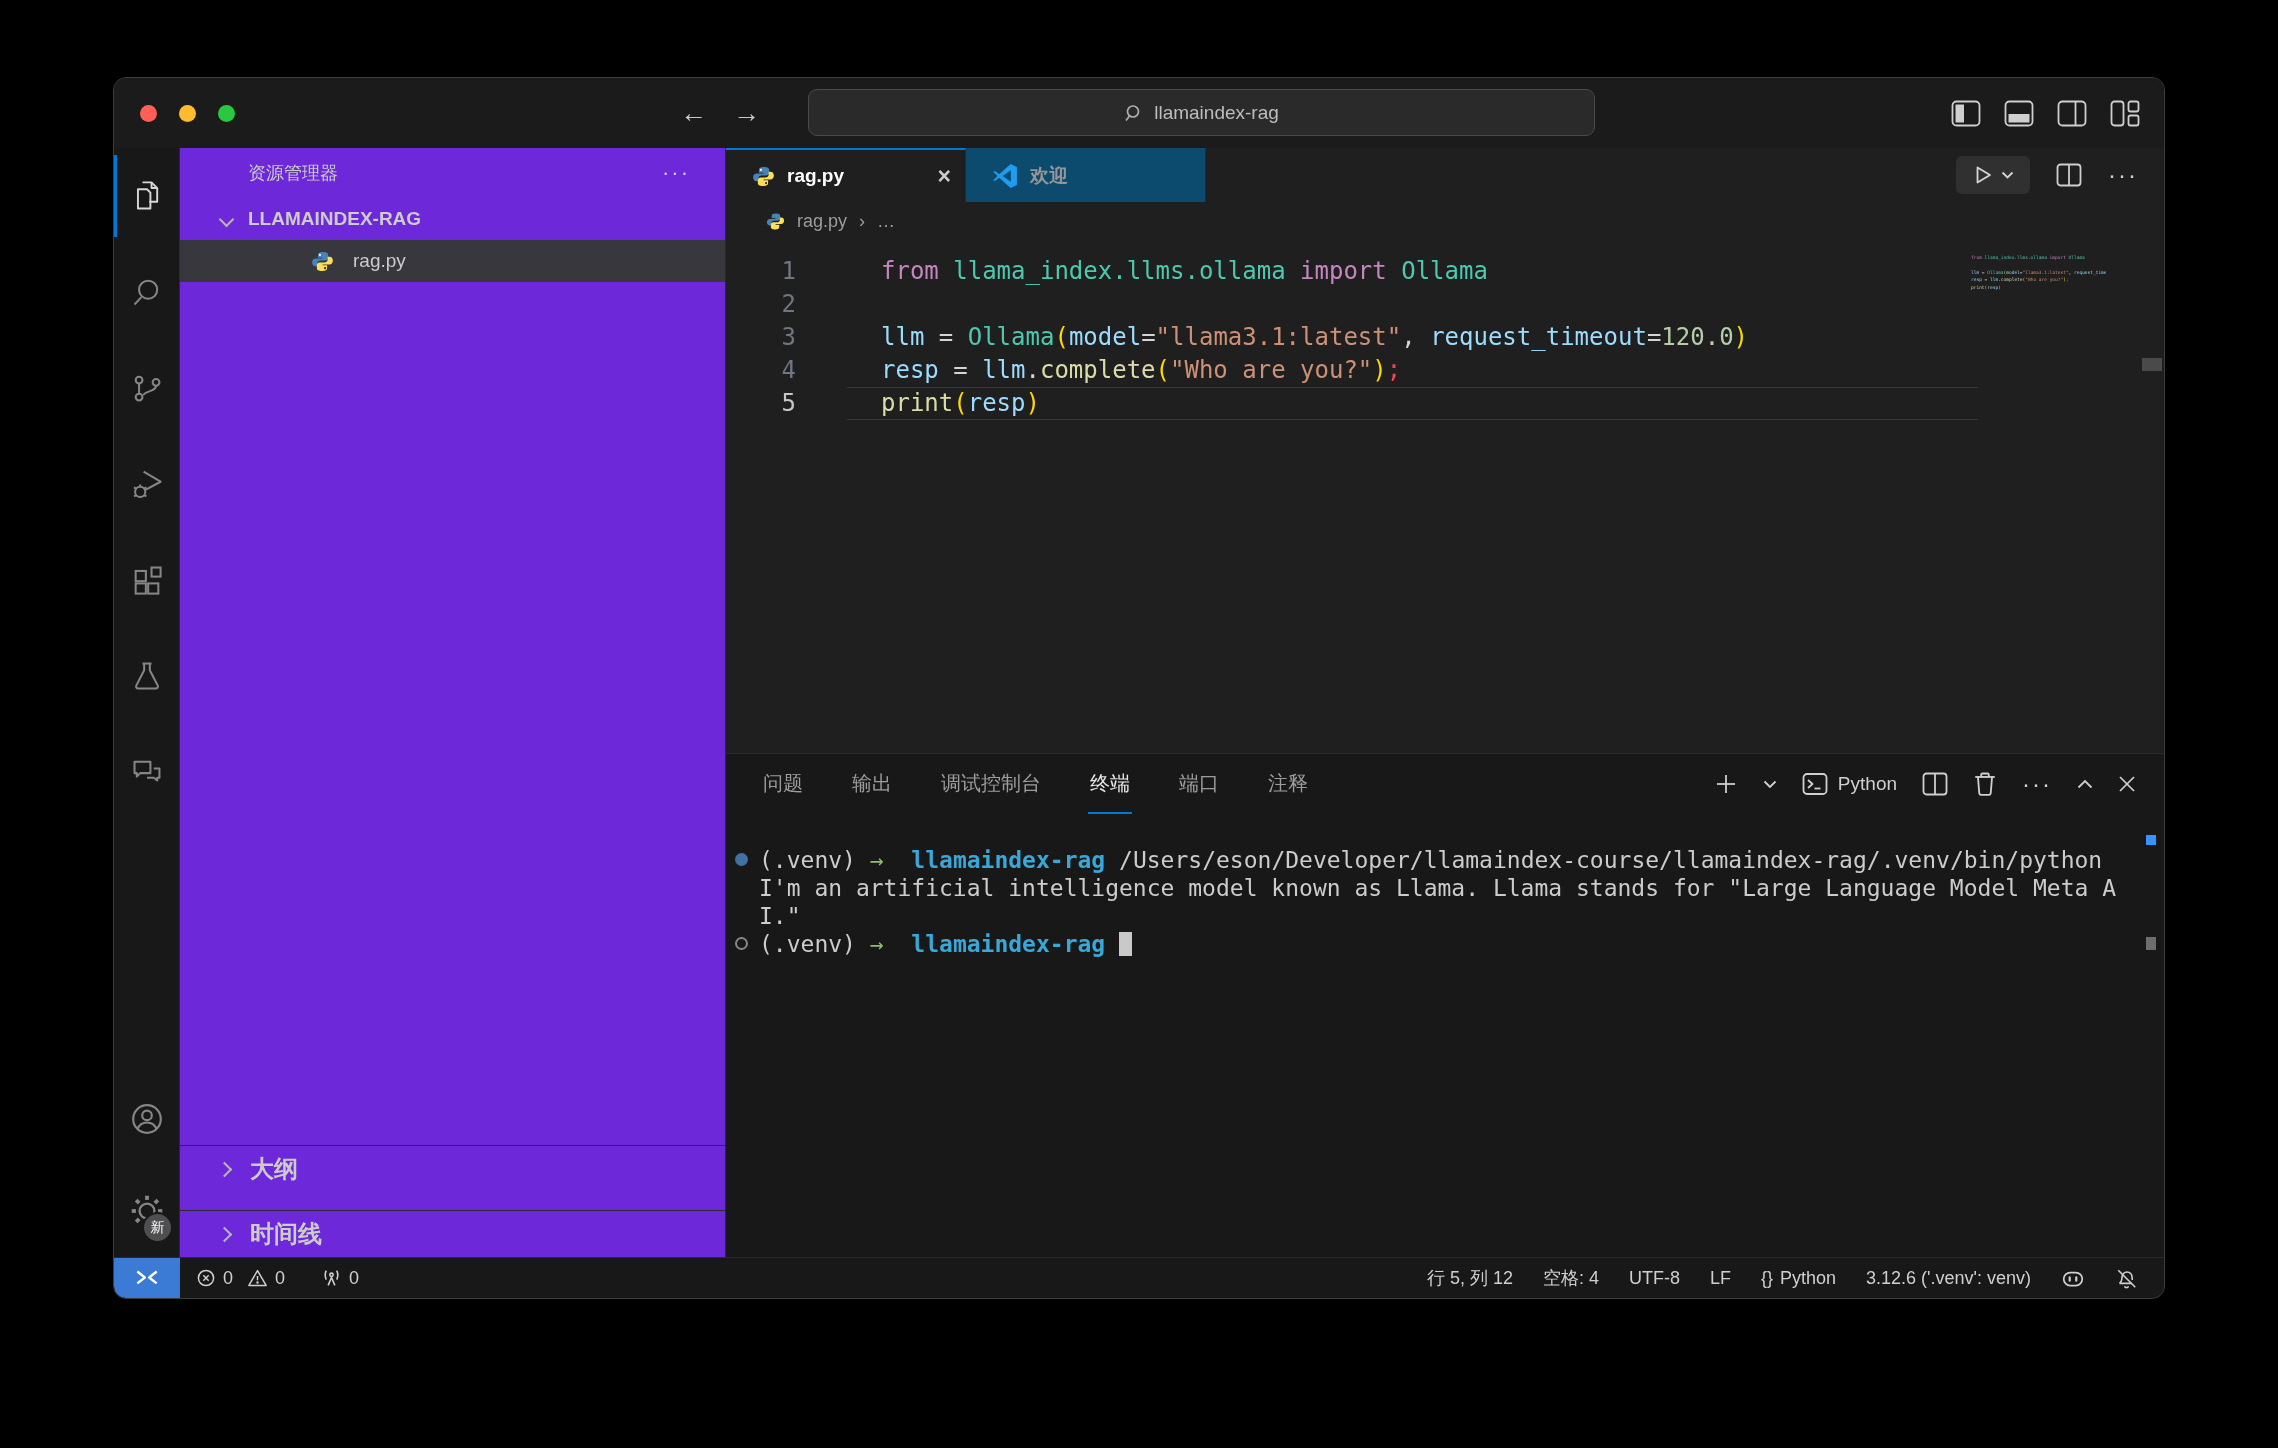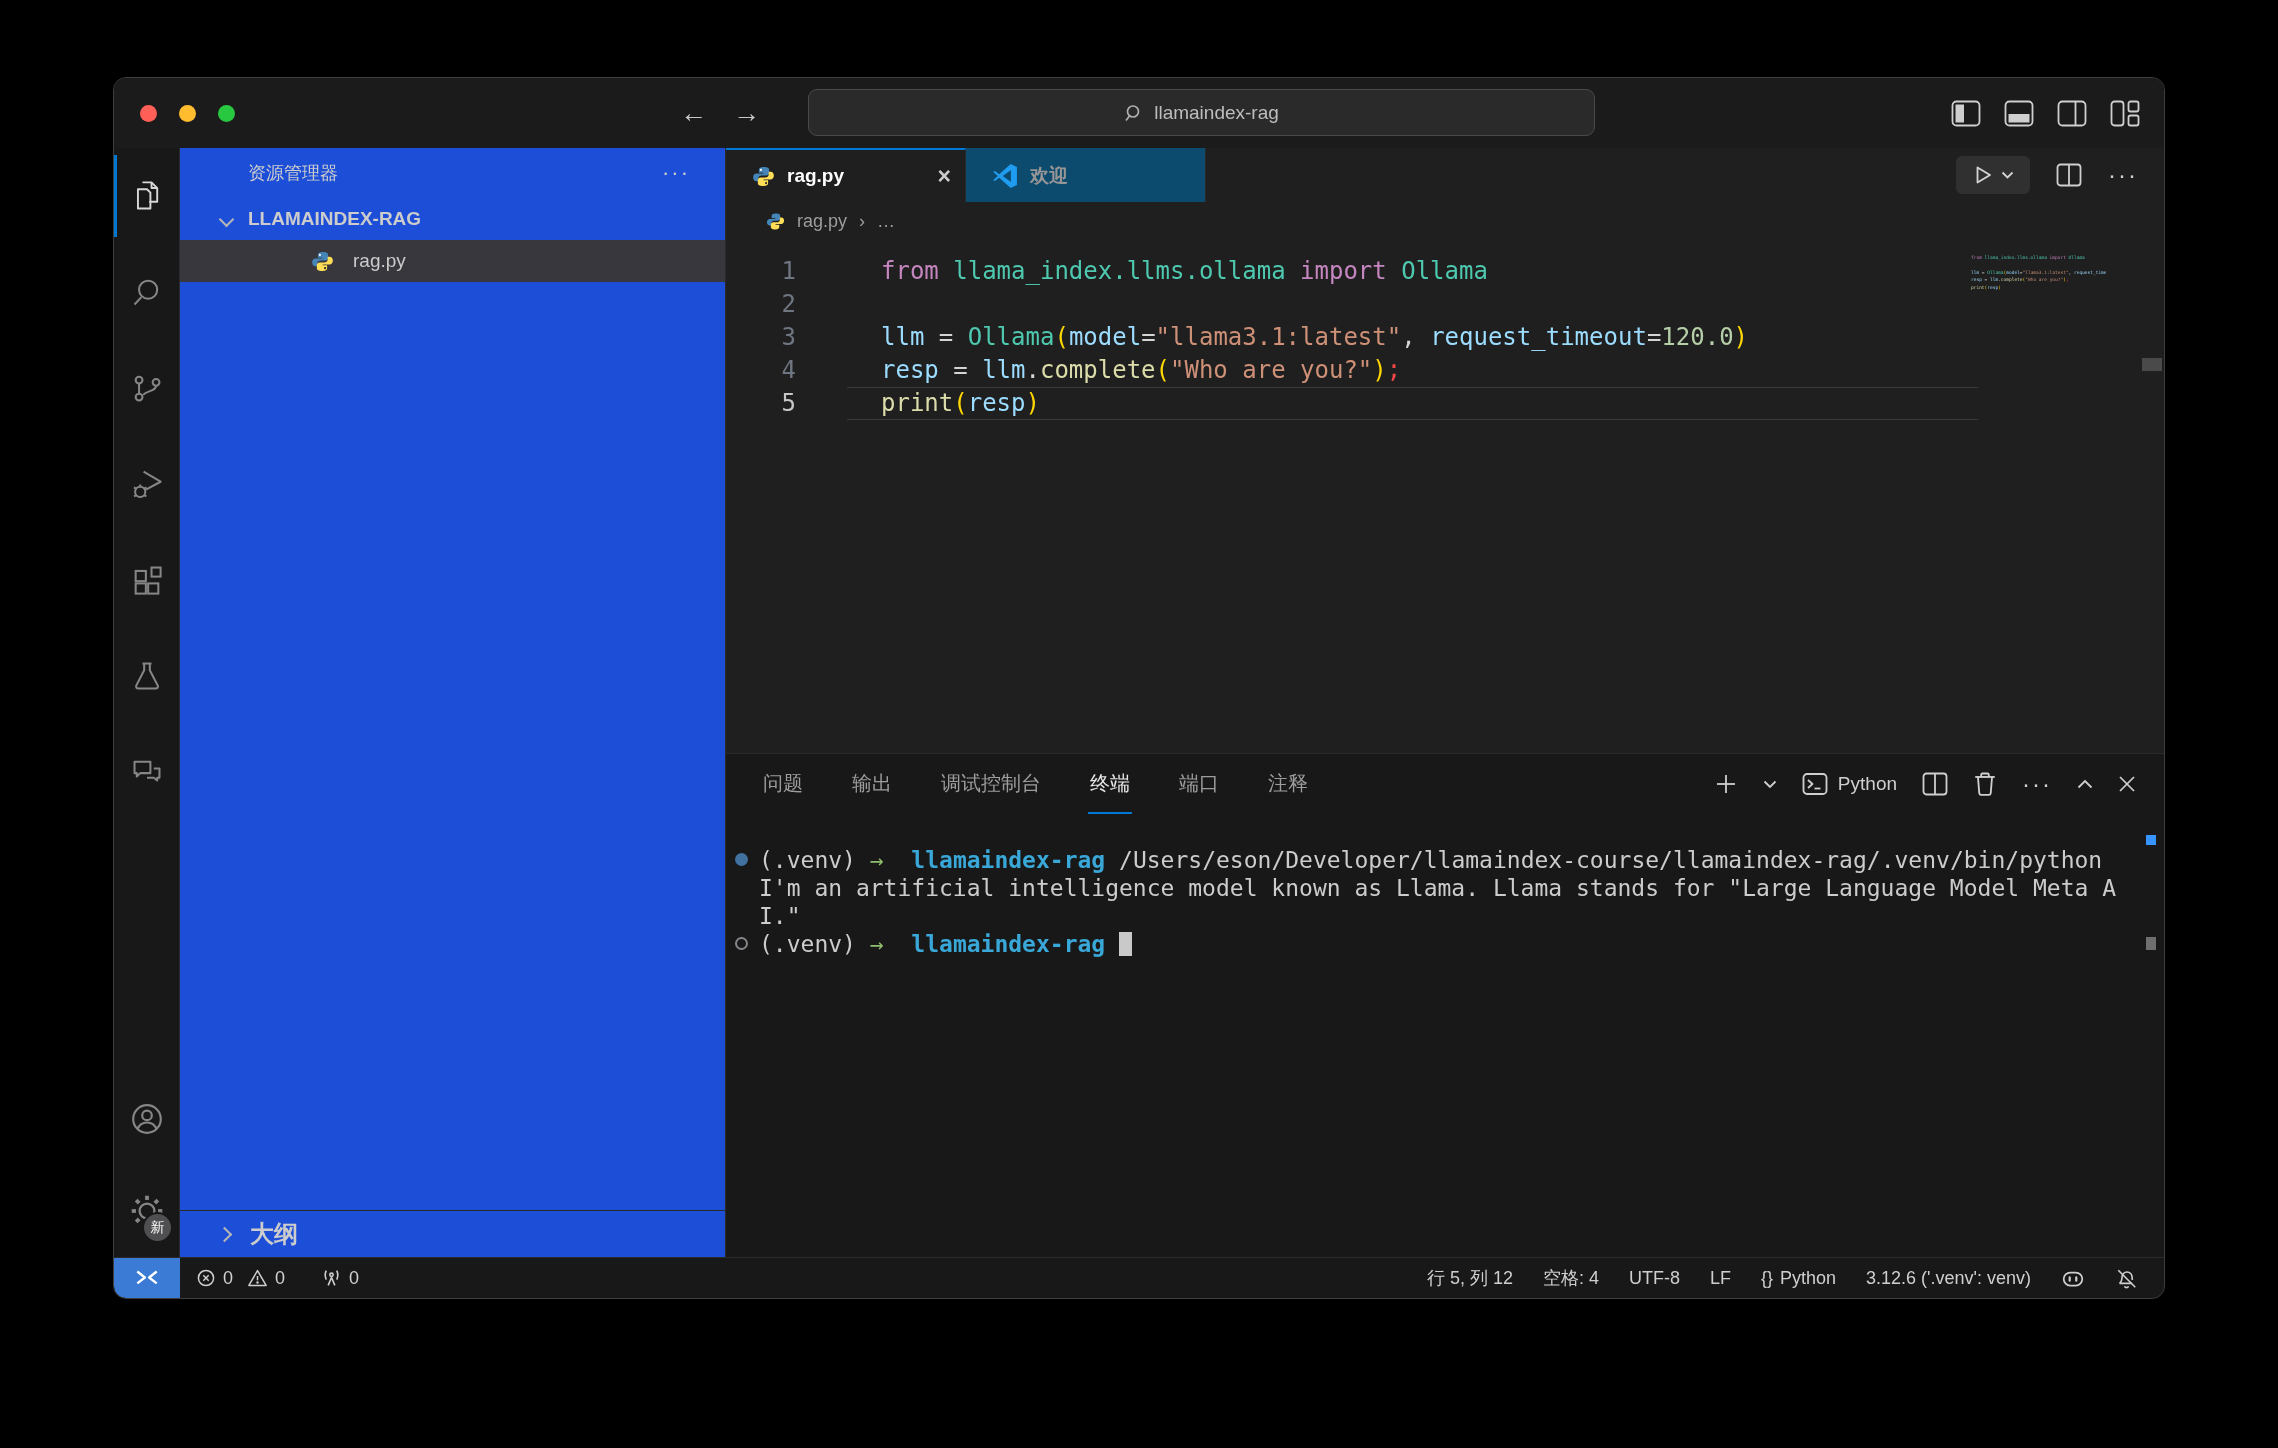--- a/index.html
+++ b/index.html
@@ -24,21 +24,21 @@
   .activitybar{width:65px;background:#181818;border-right:1px solid #2a2a2a;display:flex;flex-direction:column;flex:0 0 auto;}
   .act-item{height:96px;display:flex;align-items:center;justify-content:center;position:relative;color:#868686;}
   .act-item.active{color:#d7d7d7;}
   .act-item.active::before{content:'';position:absolute;left:0;top:7px;bottom:7px;width:3px;background:#0078d4;}
   .act-spacer{flex:1;}
   .act-item.bottom{height:92px;}
   .gear-badge{position:absolute;right:6px;bottom:14px;background:#4f4f52;color:#fff;font-size:14px;
     width:27px;height:27px;border-radius:50%;display:flex;align-items:center;justify-content:center;border:2px solid #181818;}
 
   
-  .sidebar{width:545px;background:#1d4ed8;display:flex;flex-direction:column;flex:0 0 auto;border-right:1px solid #2a2a2a;}
+  .sidebar{width:545px;background:#6d28d9;display:flex;flex-direction:column;flex:0 0 auto;border-right:1px solid #2a2a2a;}
   .sb-header{height:50px;display:flex;align-items:center;padding:0 35px 0 68px;color:#cccccc;font-size:18px;}
   .sb-header .dots{margin-left:auto;color:#cccccc;font-size:22px;letter-spacing:2px;}
   .tree-row{height:42px;display:flex;align-items:center;color:#cccccc;font-size:19px;position:relative;}
   .tree-row.project{font-weight:bold;}
   .tree-row.selected{background:#37373d;}
   .chev{display:inline-block;width:9px;height:9px;border-right:2px solid #b6b6b6;border-bottom:2px solid #b6b6b6;flex:0 0 auto;}
   .chev.down{transform:rotate(45deg);}
   .chev.right{transform:rotate(-45deg);}
   .sb-spacer{flex:1;}
   .sb-section{height:46px;border-top:1px solid #2a2a2a;display:flex;align-items:center;color:#cccccc;
@@ -269,20 +269,24 @@
             <path fill="#ffde57" d="M12.2 22c2.8 0 4.6-1 4.6-2.9V16h-4.7v-.9h7.3c2 0 3.4-1.6 3.4-4.1s-1.4-4-3.4-4h-2V10c0 2-1.6 3.1-3.6 3.1H9c-1.6 0-2.9 1.3-2.9 2.9v3.1C6.1 21 8 22 10.5 22h1.7z"></path>
             <circle cx="14.7" cy="18.9" r="1.1" fill="#1f1f1f"></circle>
           </svg>
         </span>
         <span style="margin-left:19px;">rag.py</span>
       </div>
       <div class="sb-spacer"></div>
       <div class="sb-section">
         <span class="chev right"></span>
         <span>大纲</span>
+      </div>
+      <div class="sb-section">
+        <span class="chev right"></span>
+        <span>时间线</span>
       </div>
     </div>
 
     <div class="editorcol">
       <div class="tabbar">
         <div class="tab active">
           <span>
             <svg width="23" height="23" viewBox="0 0 24 24">
               <path fill="#4584b6" d="M11.8 2c-2.8 0-4.6 1-4.6 2.9V8h4.7v.9H4.6C2.6 8.9 1.2 10.5 1.2 13s1.4 4 3.4 4h2V14c0-2 1.6-3.1 3.6-3.1h4.8c1.6 0 2.9-1.3 2.9-2.9V4.9C17.9 3 16 2 13.5 2h-1.7z"></path>
               <circle cx="9.3" cy="5.1" r="1.1" fill="#fff"></circle>

